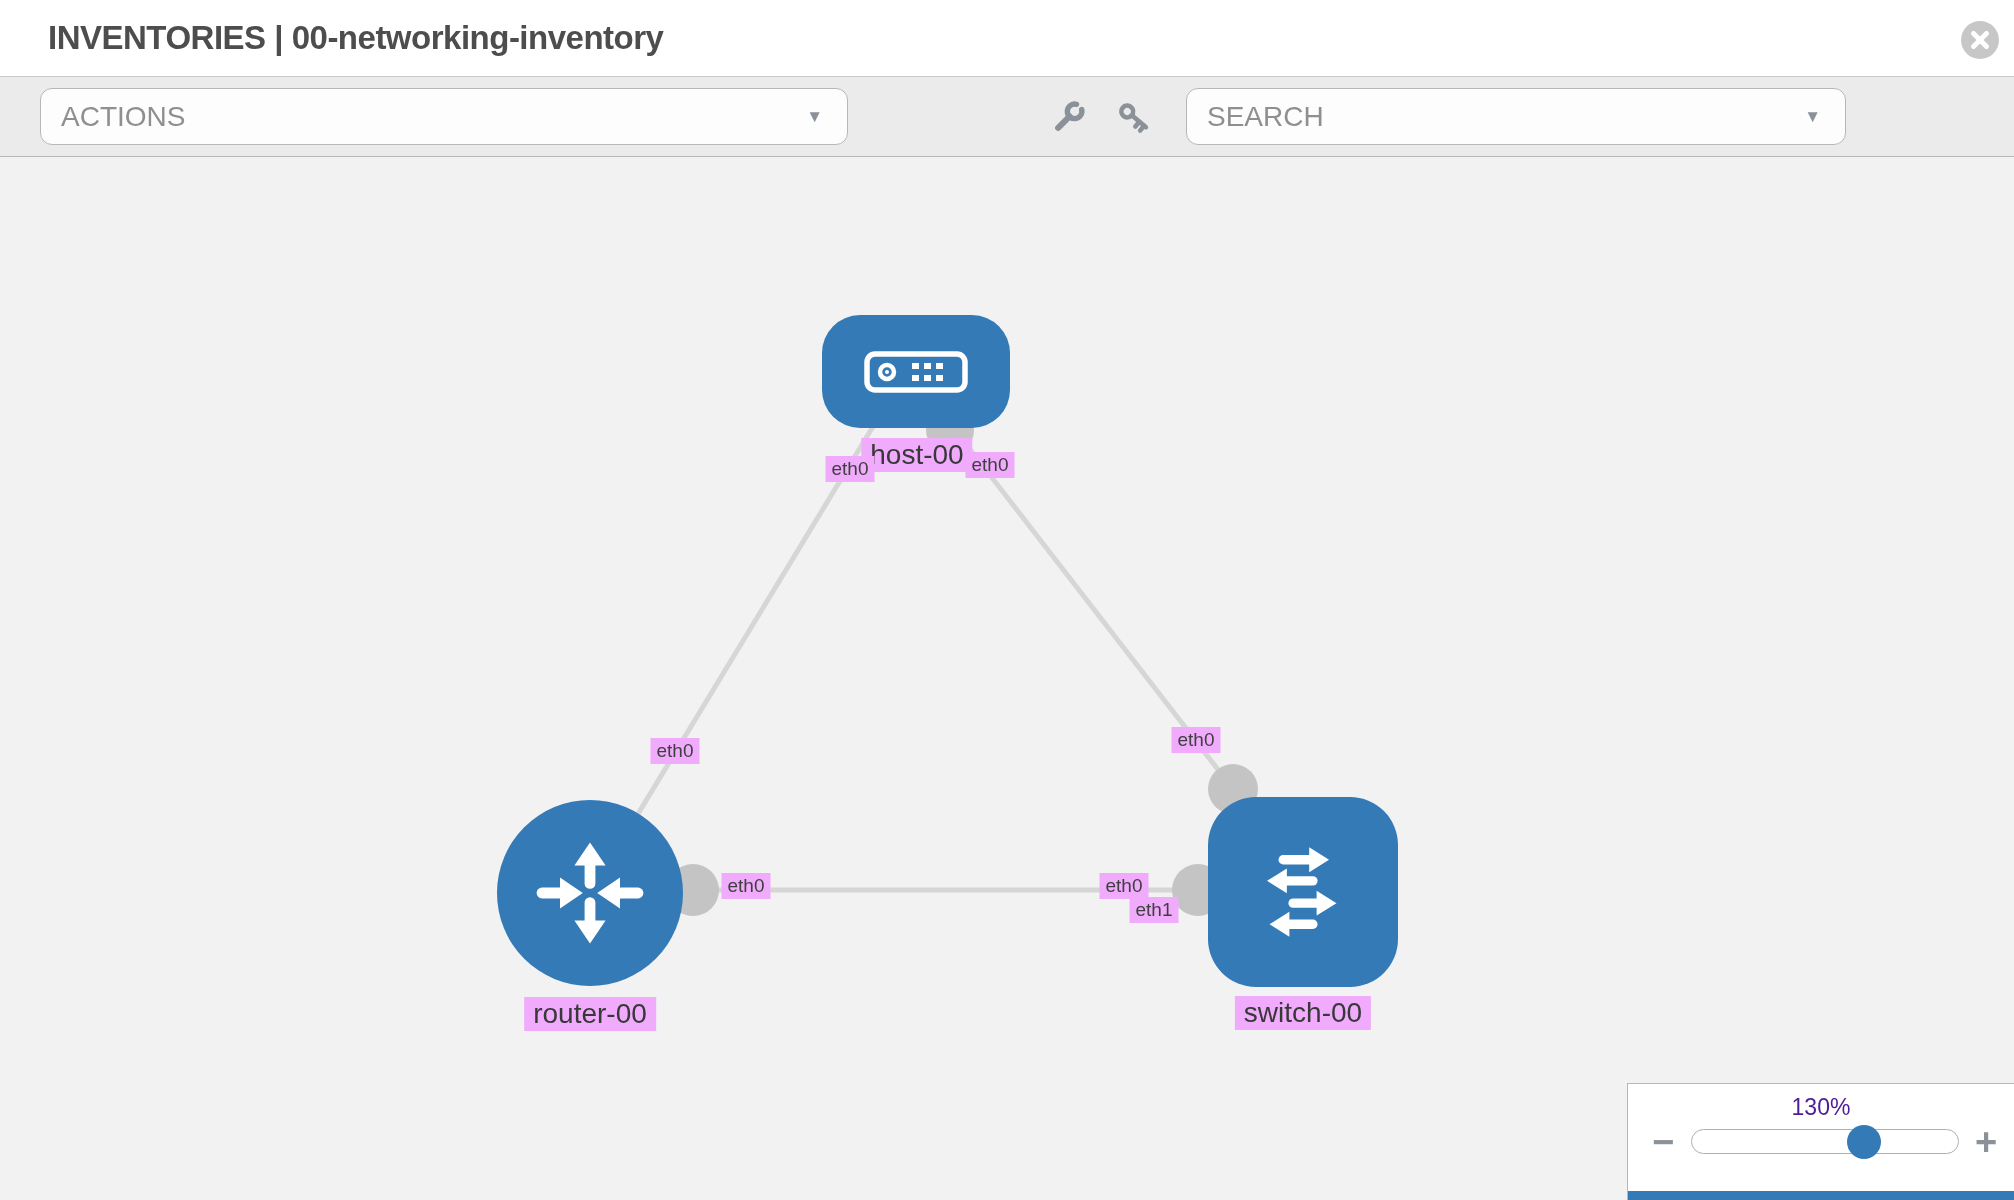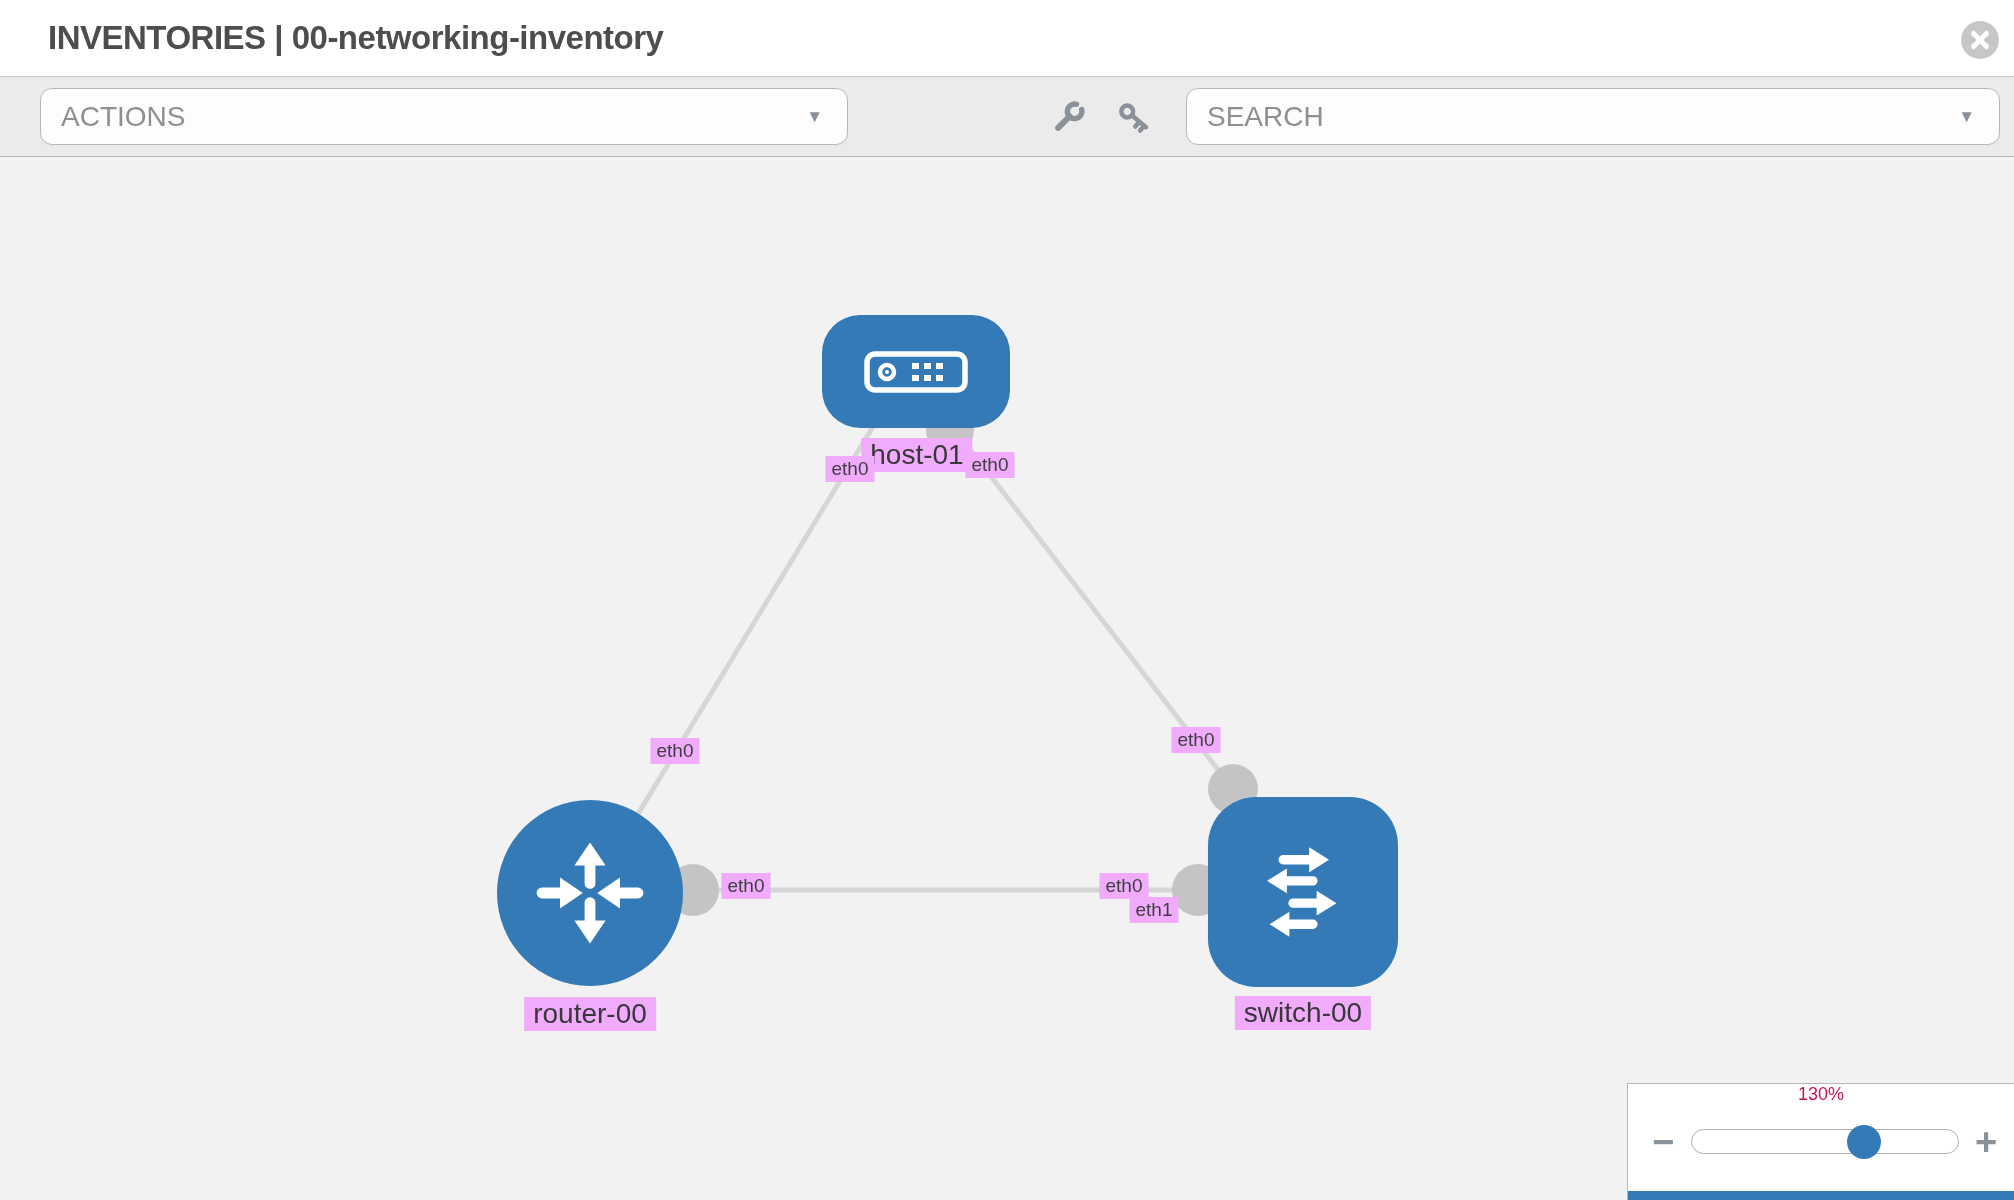--- a/index.html
+++ b/index.html
@@ -18,21 +18,21 @@
   
   .toolbar { position:absolute; left:0; top:76px; width:2014px; height:81px;
     background:#ebebeb; border-top:1px solid #c9c9c9; border-bottom:1px solid #b7b7b7; }
   .select-box { position:absolute; top:11px; height:57px; background:#fdfdfd;
     border:1px solid #b7b7b7; border-radius:12px; display:flex; align-items:center;
     cursor:pointer; }
   .select-box .ph { margin-left:20px; font-size:28px; color:#8f8f8f; }
   .select-box .arrow { position:absolute; right:24px; top:50%; transform:translateY(-50%);
     font-size:17px; color:#8a9199; }
   #actions-select { left:40px; width:808px; }
-  #search-select { left:1186px; width:814px; }
+  #search-select { left:1186px; width:660px; }
   .tool-icon { position:absolute; top:22px; width:38px; height:38px; cursor:pointer; }
   #wrench { left:1049px; }
   #keybtn { left:1116px; }
 
   
   .canvas { position:absolute; left:0; top:157px; width:2014px; height:1043px;
     background:#f2f2f2; }
   .links-svg { position:absolute; left:0; top:0; z-index:1; }
 
   .node { position:absolute; z-index:2; background:#337ab7; display:flex;
@@ -44,22 +44,22 @@
   .chip { position:absolute; z-index:3; transform:translate(-50%,-50%);
     background:#f0abfc; color:#3f3f3f; font-size:19px; padding:2px 6px;
     white-space:nowrap; }
   .node-chip { font-size:28px; padding:1px 9px; color:#383838; z-index:3; }
   .chip.over { z-index:4;margin-top:24px; }
 
   
   .zoom-panel { position:absolute; z-index:6; left:1627px; top:926px;
     width:387px; height:117px; background:#ffffff;
     border-top:1px solid #b7b7b7; border-left:1px solid #b7b7b7; }
-  .zoom-value { position:absolute; top:0; left:0; width:100%; text-align:center;
-    font-size:18px; color:#be185d; }
+  .zoom-value { position:absolute; top:10px; left:0; width:100%; text-align:center;
+    font-size:23px; color:#4c1d95; }
   .zoom-minus, .zoom-plus { position:absolute; top:36px; width:40px; height:44px;
     font-size:38px; font-weight:700; color:#8a9199; text-align:center;
     line-height:44px; cursor:pointer; }
   .zoom-minus { left:15px; }
   .zoom-plus  { left:338px; }
   .slider-track { position:absolute; left:63px; top:45px; width:268px; height:25px;
     background:#ffffff; border:1px solid #b0b0b0; border-radius:13px; cursor:pointer; }
   .slider-thumb { position:absolute; left:219px; top:41px; width:34px; height:34px;
     border-radius:50%; background:#337ab7; cursor:grab; }
   .panel-accent { position:absolute; left:0; bottom:0; width:100%; height:9px;
@@ -162,21 +162,21 @@
           <path d="M58 41 H34" fill="none"></path>
           <polygon points="21,41 37,31 37,51" stroke="none"></polygon>
           <path d="M42 59 H64" fill="none"></path>
           <polygon points="77,59 61,49 61,69" stroke="none"></polygon>
           <path d="M58 76 H36" fill="none"></path>
           <polygon points="23,76 39,66 39,86" stroke="none"></polygon>
         </g>
       </svg>
     </div>
 
-    <div class="chip node-chip" style="left:917px; top:298px;">host-01</div>
+    <div class="chip node-chip" style="left:917px; top:298px;">host-00</div>
     <div class="chip node-chip" style="left:590px; top:857px;">router-00</div>
     <div class="chip node-chip" style="left:1303px; top:856px;">switch-00</div>
 
     <div class="chip" style="left:850px; top:312px;">eth0</div>
     <div class="chip" style="left:990px; top:308px;">eth0</div>
     <div class="chip" style="left:675px; top:594px;">eth0</div>
     <div class="chip" style="left:1196px; top:583px;">eth0</div>
     <div class="chip" style="left:746px; top:729px;">eth0</div>
     <div class="chip" style="left:1124px; top:729px;">eth0</div>
     <div class="chip over" style="left:1154px; top:729px;">eth1</div>

